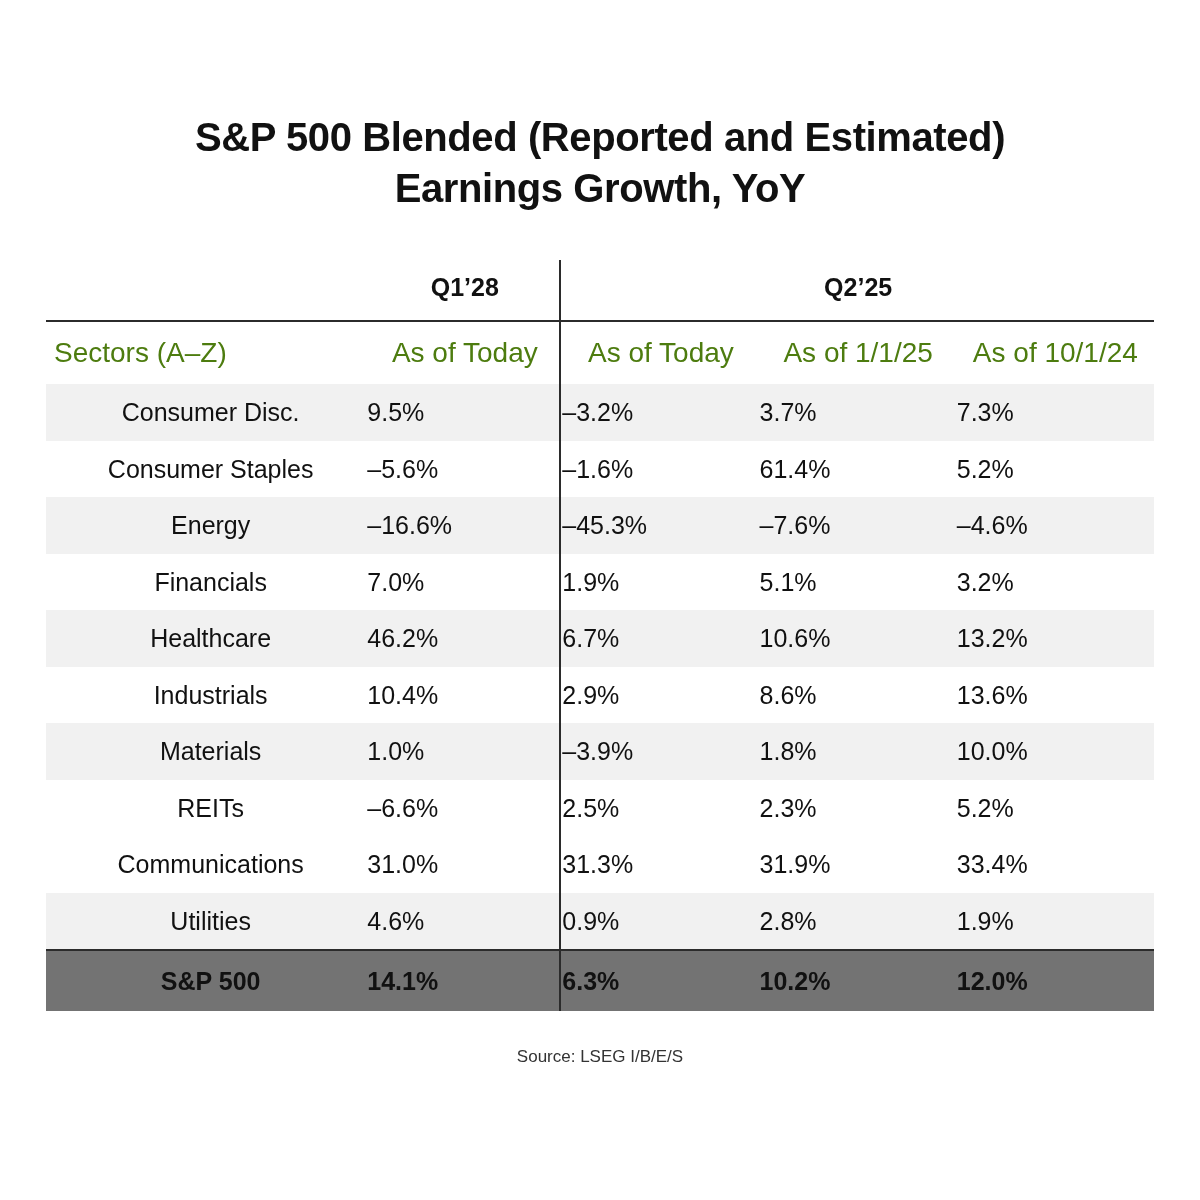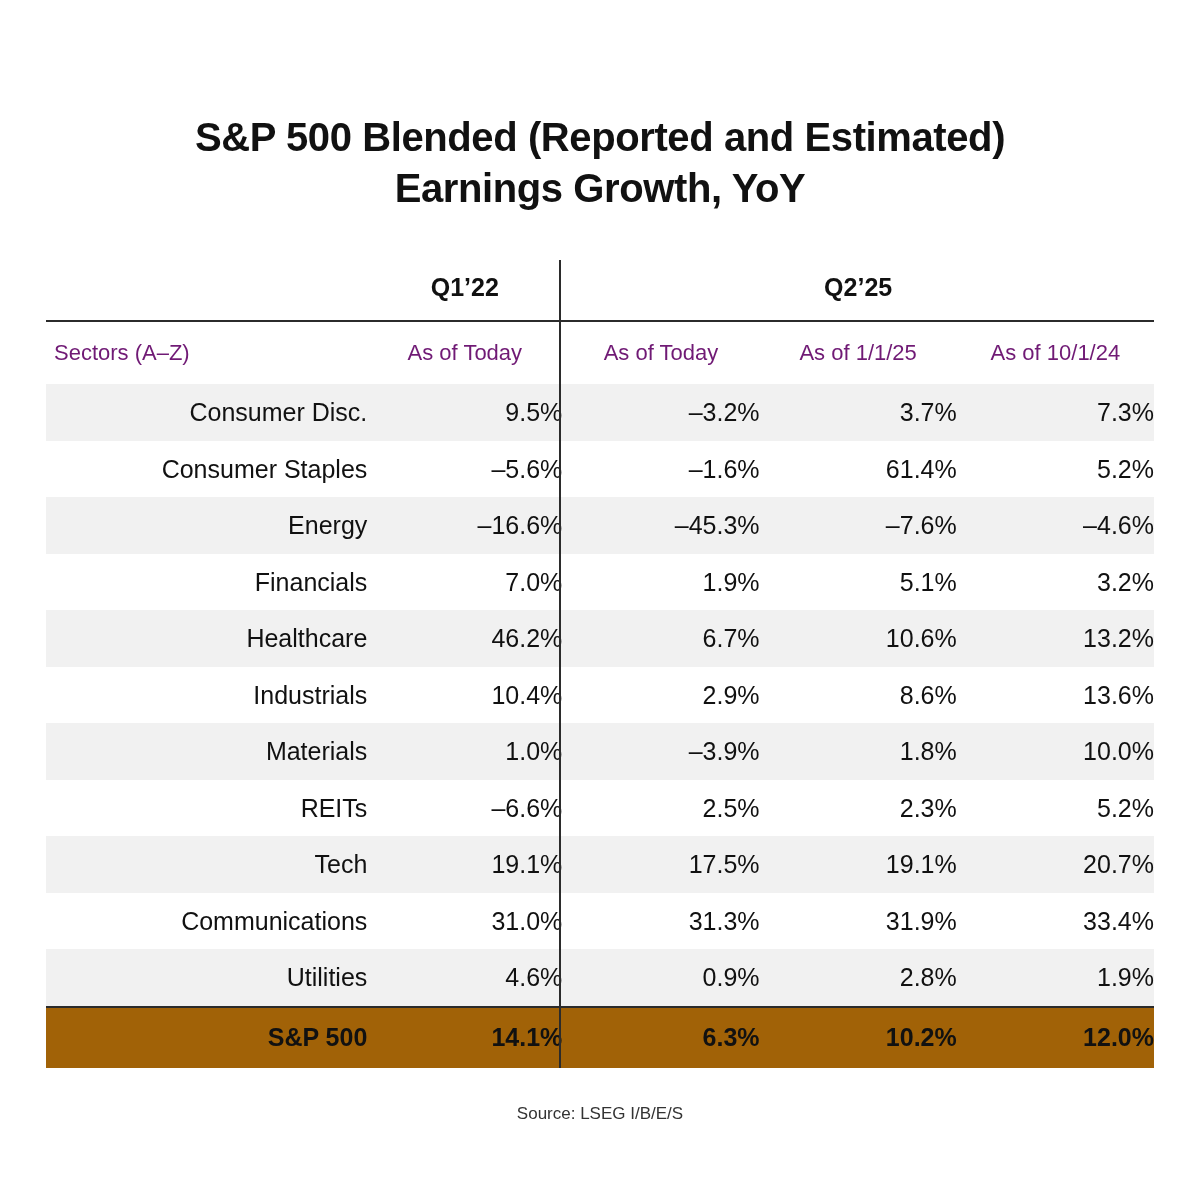--- a/index.html
+++ b/index.html
@@ -58,49 +58,49 @@
     font-weight: bold;
     text-align: center;
     vertical-align: middle;
     color: #111;
     padding-bottom: 6px;
   }
   .grouphead td.blank { }
 
   .subhead td {
     height: 62px;
-    font-size: 22px;
+    font-size: 28px;
     text-align: center;
     vertical-align: middle;
-    color: #701a75;
+    color: #4d7c0f;
     border-top: 2px solid #2b2b2b;
   }
   .subhead td.sector-label {
     text-align: left;
     padding-left: 8px;
   }
 
   tbody td {
     height: 56.5px;
     font-size: 25px;
-    text-align: right;
+    text-align: left;
     vertical-align: middle;
     color: #111;
   }
   tbody td.sector {
-    text-align: right;
+    text-align: center;
     padding-left: 8px;
   }
   tbody tr.shade td {
     background: #f1f1f1;
   }
   tbody tr.total td {
     font-weight: bold;
     border-top: 2px solid #2b2b2b;
-    background: #a16207;
+    background: #737373;
     height: 60px;
   }
   
   .divider {
     position: absolute;
     top: 0;
     bottom: 0;
     width: 2px;
     background: #2b2b2b;
     left: 46.3%;
@@ -126,21 +126,21 @@
       <colgroup>
         <col class="c0">
           <col class="c1">
           <col class="c2">
           <col class="c3">
           <col class="c4">
       </colgroup>
       <thead>
         <tr class="grouphead">
           <td class="blank"></td>
-          <td>Q1’22</td>
+          <td>Q1’28</td>
           <td colspan="3">Q2’25</td>
         </tr>
         <tr class="subhead">
           <td class="sector-label">Sectors (A–Z)</td>
           <td>As of Today</td>
           <td>As of Today</td>
           <td>As of 1/1/25</td>
           <td>As of 10/1/24</td>
         </tr>
       </thead>
@@ -194,27 +194,20 @@
           <td>1.8%</td>
           <td>10.0%</td>
         </tr>
         <tr>
           <td class="sector">REITs</td>
           <td>–6.6%</td>
           <td>2.5%</td>
           <td>2.3%</td>
           <td>5.2%</td>
         </tr>
-        <tr class="shade">
-          <td class="sector">Tech</td>
-          <td>19.1%</td>
-          <td>17.5%</td>
-          <td>19.1%</td>
-          <td>20.7%</td>
-        </tr>
         <tr>
           <td class="sector">Communications</td>
           <td>31.0%</td>
           <td>31.3%</td>
           <td>31.9%</td>
           <td>33.4%</td>
         </tr>
         <tr class="shade">
           <td class="sector">Utilities</td>
           <td>4.6%</td>

